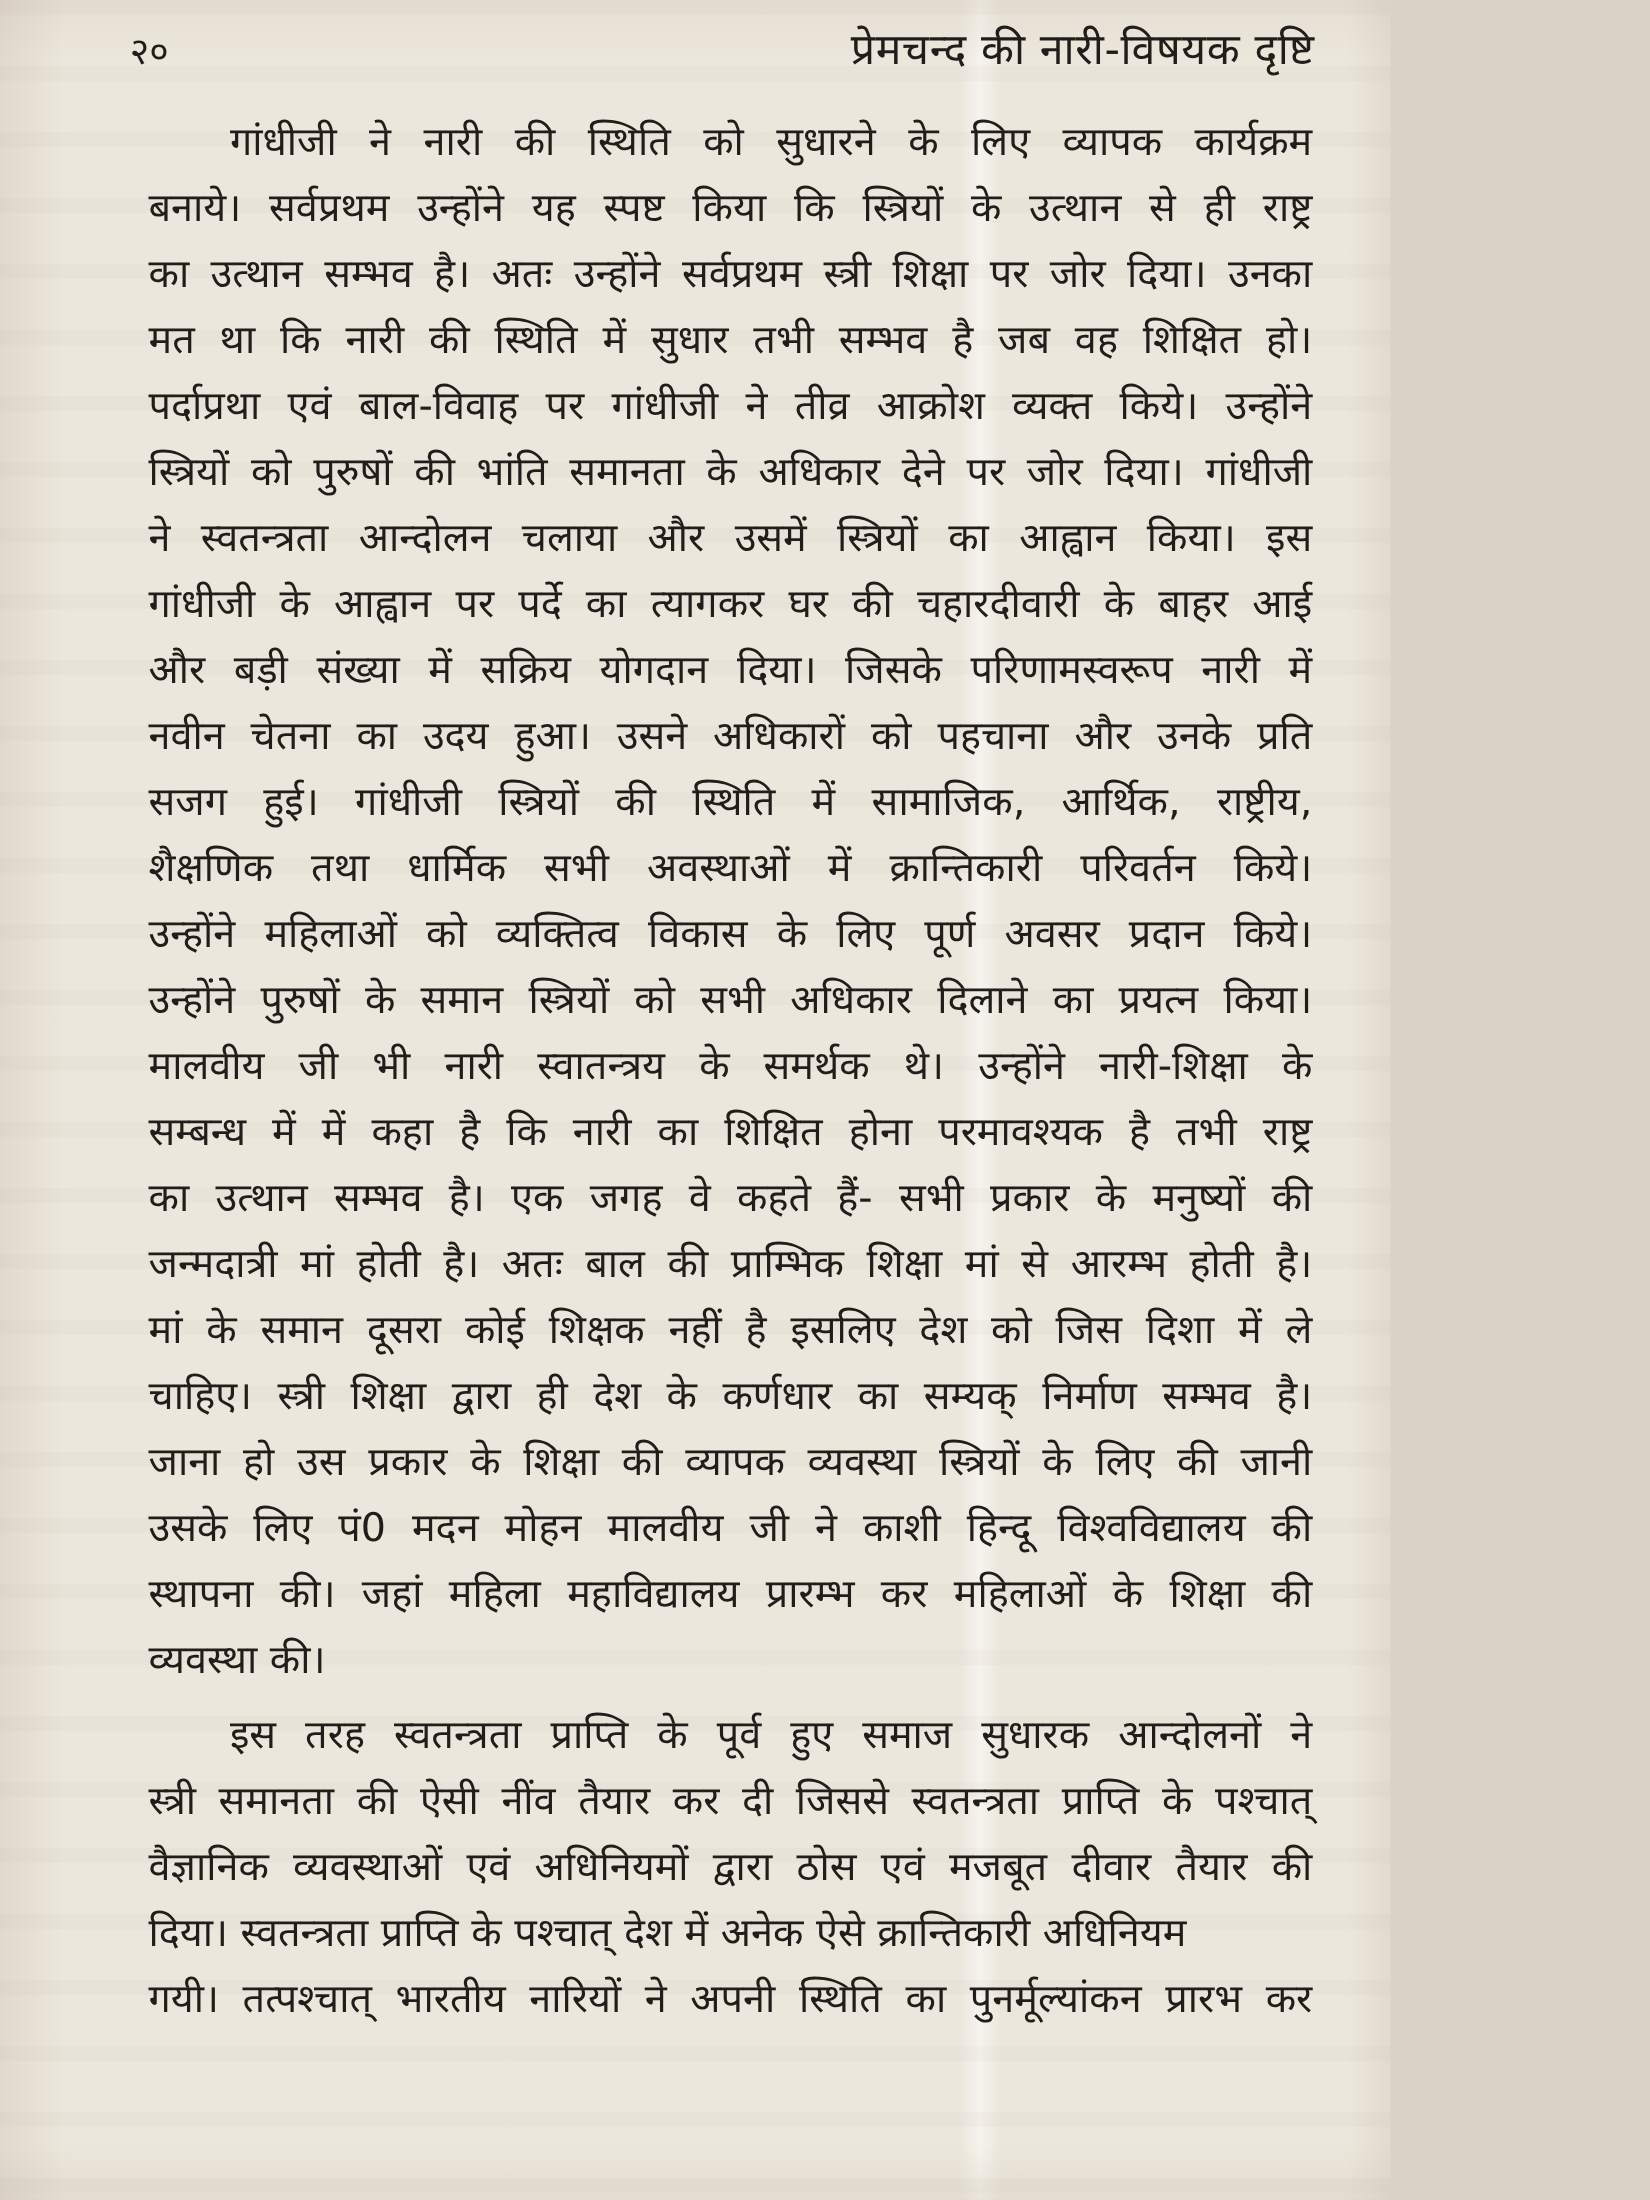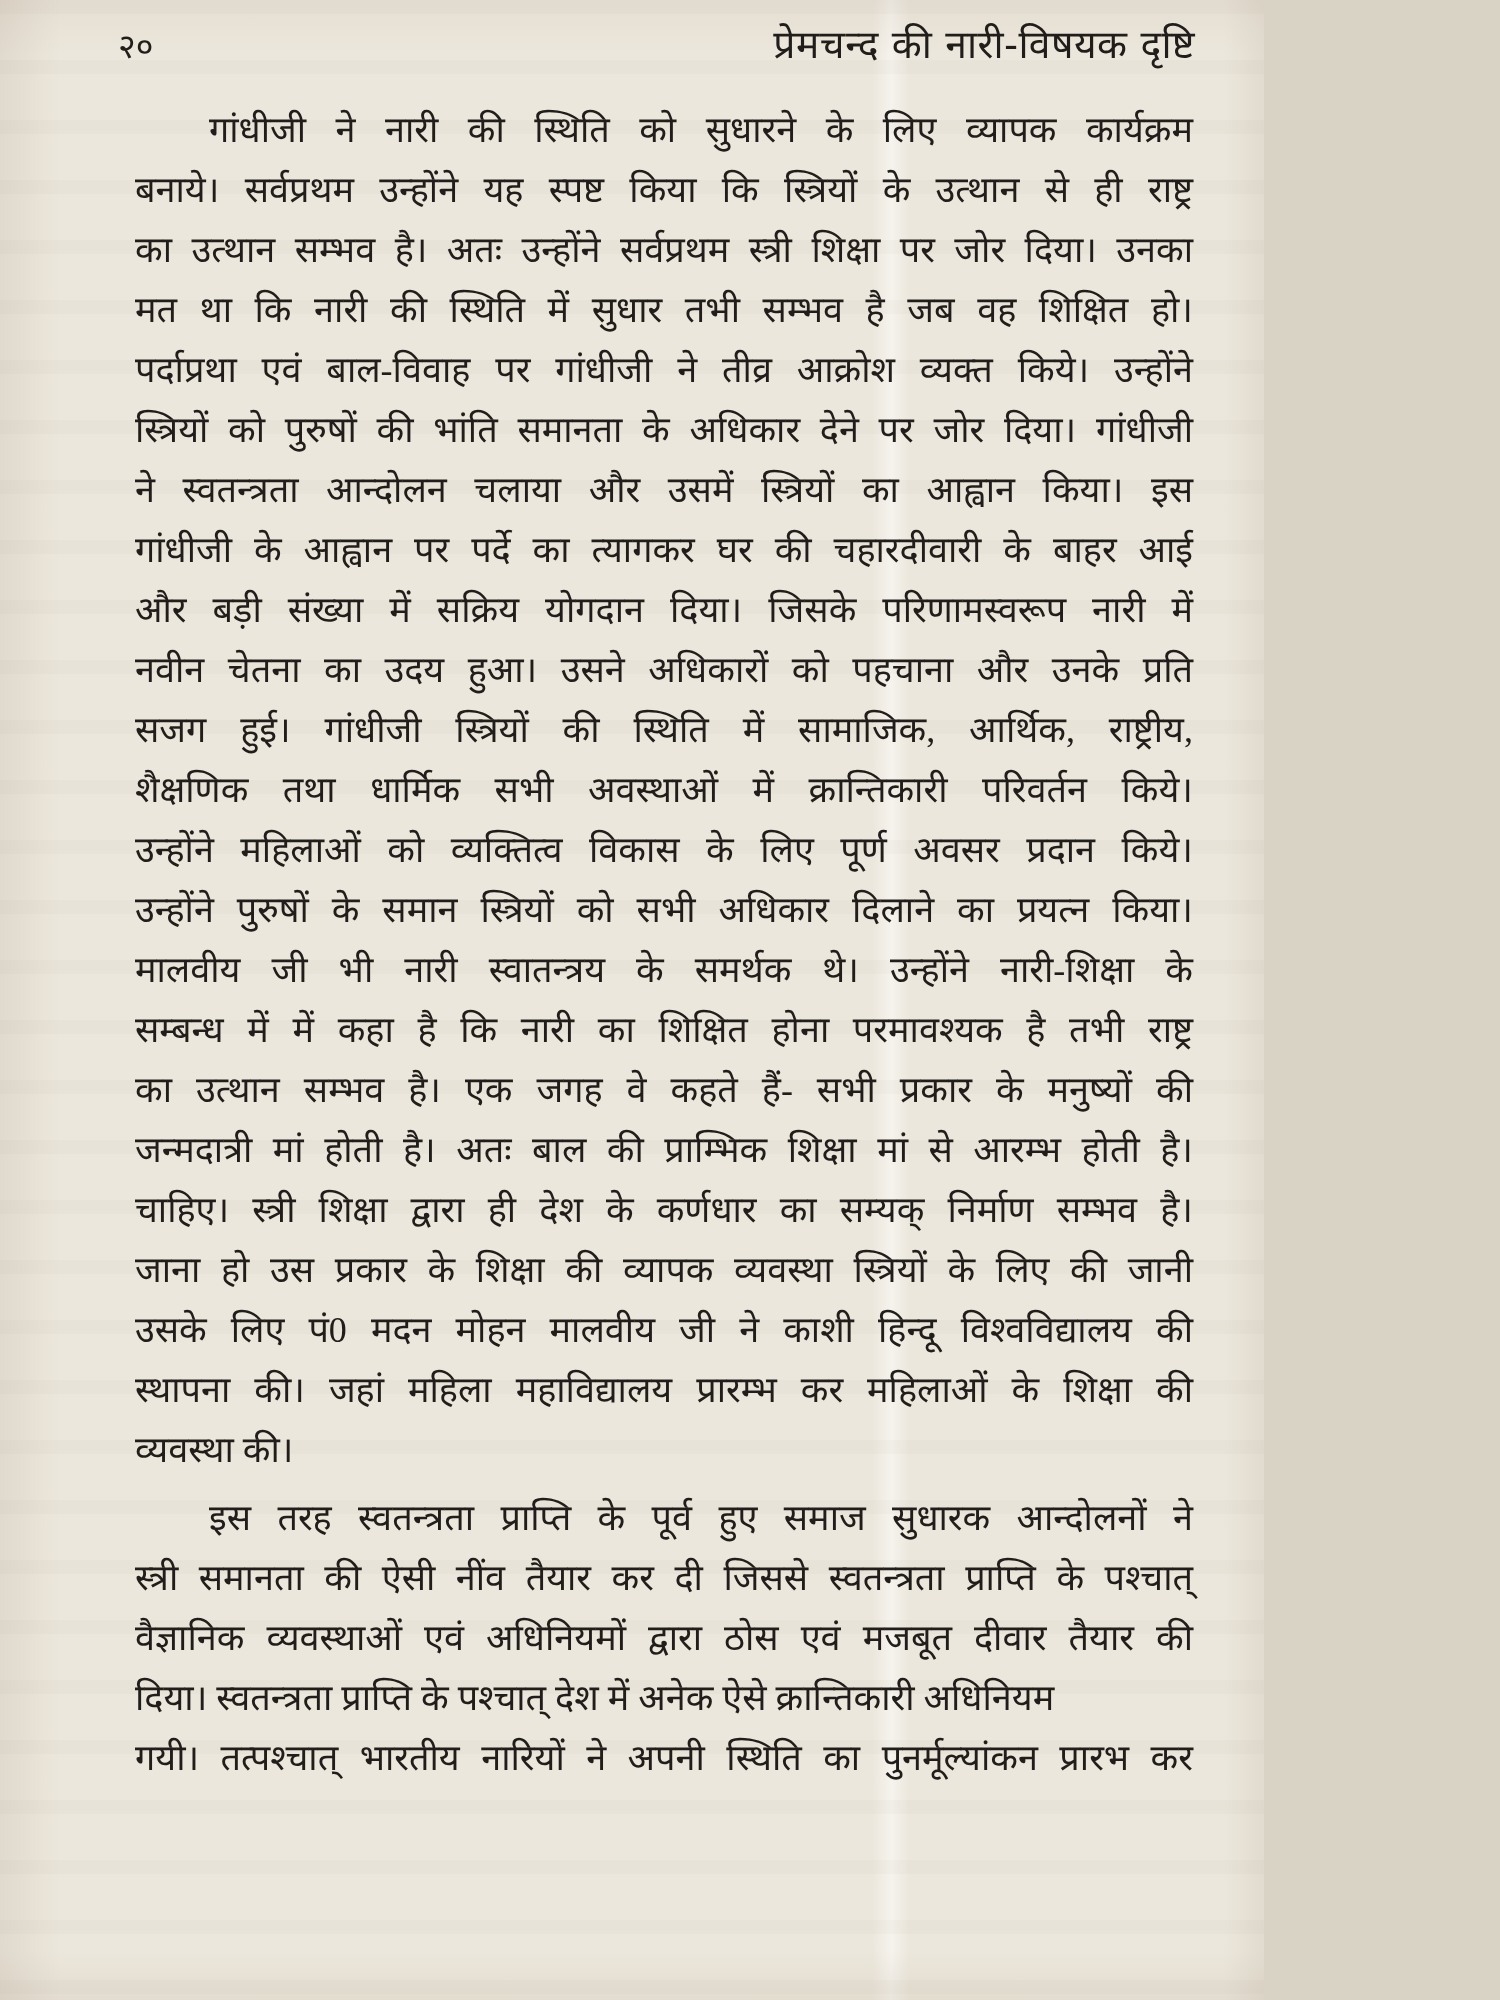--- a/index.html
+++ b/index.html
@@ -63,21 +63,20 @@
     font-size:36px;
   }
   .para{margin:0 0 8px 0;}
   .line{
     height:60px;
     line-height:60px;
     text-align:justify;
     text-align-last:justify;
     white-space:nowrap;
     overflow:visible;
-    font-family:Liberation Serif, serif;
   }
   .line.first{padding-left:74px;}
   .line.last{
     text-align-last:left;
   }
 </style>
 </head>
 <body>
 
 <div class="page">
@@ -98,20 +97,21 @@
         <div class="line">और बड़ी संख्या में सक्रिय योगदान दिया। जिसके परिणामस्वरूप नारी में</div>
         <div class="line">नवीन चेतना का उदय हुआ। उसने अधिकारों को पहचाना और उनके प्रति</div>
         <div class="line">सजग हुई। गांधीजी स्त्रियों की स्थिति में सामाजिक, आर्थिक, राष्ट्रीय,</div>
         <div class="line">शैक्षणिक तथा धार्मिक सभी अवस्थाओं में क्रान्तिकारी परिवर्तन किये।</div>
         <div class="line">उन्होंने महिलाओं को व्यक्तित्व विकास के लिए पूर्ण अवसर प्रदान किये।</div>
         <div class="line">उन्होंने पुरुषों के समान स्त्रियों को सभी अधिकार दिलाने का प्रयत्न किया।</div>
         <div class="line">मालवीय जी भी नारी स्वातन्त्रय के समर्थक थे। उन्होंने नारी-शिक्षा के</div>
         <div class="line">सम्बन्ध में में कहा है कि नारी का शिक्षित होना परमावश्यक है तभी राष्ट्र</div>
         <div class="line">का उत्थान सम्भव है। एक जगह वे कहते हैं- सभी प्रकार के मनुष्यों की</div>
         <div class="line">जन्मदात्री मां होती है। अतः बाल की प्राम्भिक शिक्षा मां से आरम्भ होती है।</div>
+        <div class="line">मां के समान दूसरा कोई शिक्षक नहीं है इसलिए देश को जिस दिशा में ले</div>
         <div class="line">चाहिए। स्त्री शिक्षा द्वारा ही देश के कर्णधार का सम्यक् निर्माण सम्भव है।</div>
         <div class="line">जाना हो उस प्रकार के शिक्षा की व्यापक व्यवस्था स्त्रियों के लिए की जानी</div>
         <div class="line">उसके लिए पं0 मदन मोहन मालवीय जी ने काशी हिन्दू विश्वविद्यालय की</div>
         <div class="line">स्थापना की। जहां महिला महाविद्यालय प्रारम्भ कर महिलाओं के शिक्षा की</div>
         <div class="line last">व्यवस्था की।</div>
       </div>
       <div class="para">
         <div class="line first">इस तरह स्वतन्त्रता प्राप्ति के पूर्व हुए समाज सुधारक आन्दोलनों ने</div>
         <div class="line">स्त्री समानता की ऐसी नींव तैयार कर दी जिससे स्वतन्त्रता प्राप्ति के पश्चात्</div>
         <div class="line">वैज्ञानिक व्यवस्थाओं एवं अधिनियमों द्वारा ठोस एवं मजबूत दीवार तैयार की</div>

